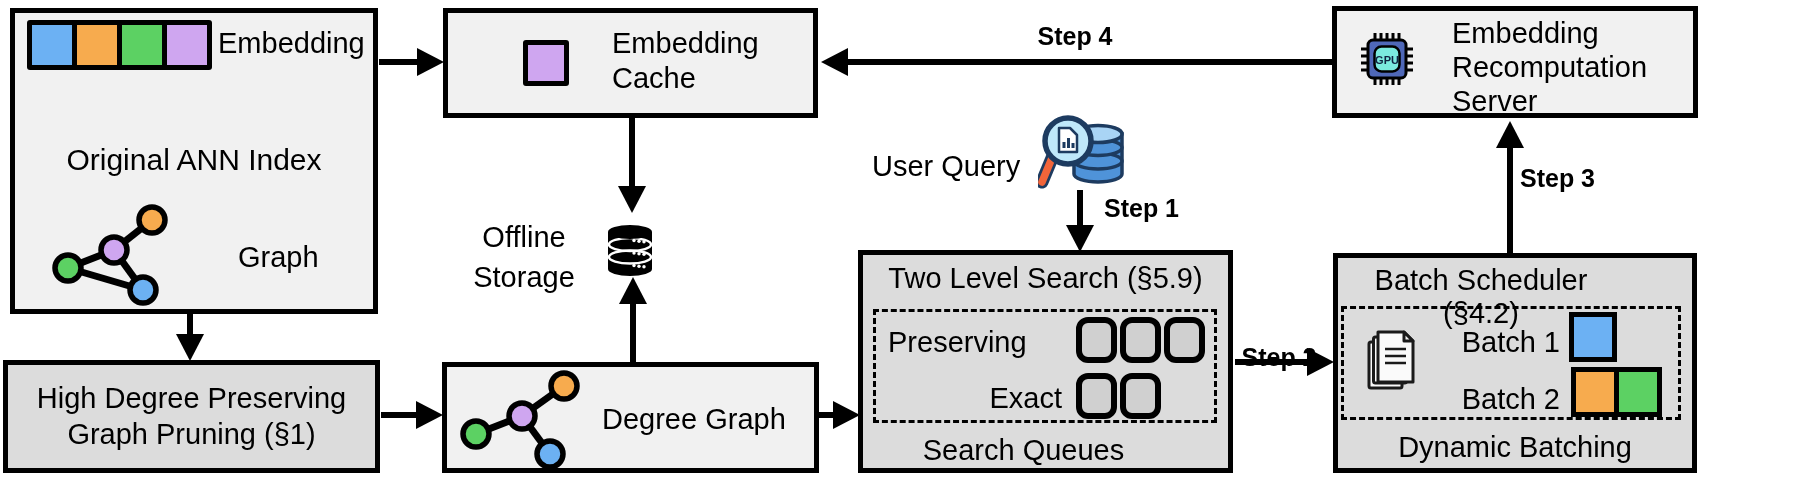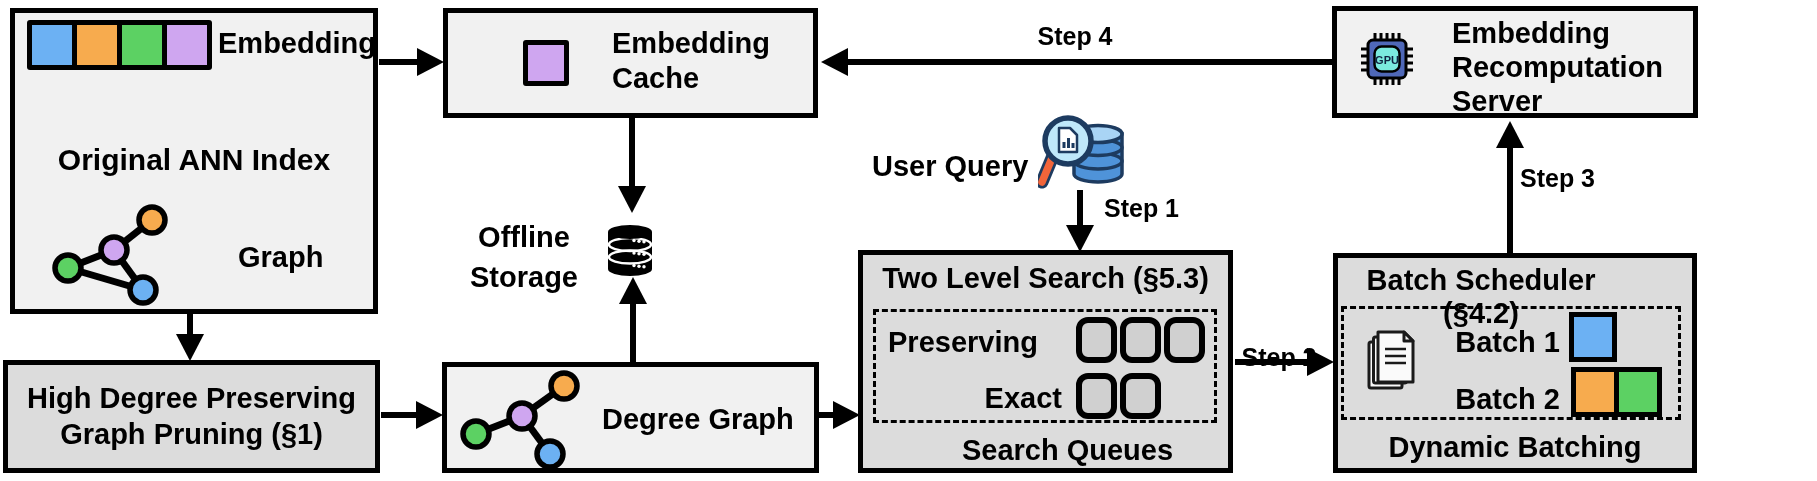--- a/index.html
+++ b/index.html
@@ -3,22 +3,22 @@
 <meta charset="utf-8">
 <style>
   html,body{margin:0;padding:0;}
   body{
     width:1817px;height:481px;position:relative;background:#ffffff;
     font-family:"Liberation Sans", sans-serif;color:#000;overflow:hidden;
   }
   .box{position:absolute;border:5px solid #000;box-sizing:border-box;}
   .light{background:#f1f1f1;}
   .dark{background:#dcdcdc;}
-  .lbl{position:absolute;font-size:29px;line-height:33px;white-space:pre-line;font-weight:bold;}
-  .bold{font-weight:bold;}
+  .lbl{position:absolute;font-size:29px;line-height:33px;white-space:pre-line;}
+  .bold{font-weight:normal;}
   .center{text-align:center;}
   .right{text-align:right;}
   .steplbl{position:absolute;font-size:25px;font-weight:bold;}
   .shaft{position:absolute;background:#000;}
   .ah{position:absolute;width:0;height:0;}
   .ah-right{border-top:14px solid transparent;border-bottom:14px solid transparent;border-left:27px solid #000;}
   .ah-left{border-top:14px solid transparent;border-bottom:14px solid transparent;border-right:27px solid #000;}
   .ah-down{border-left:14px solid transparent;border-right:14px solid transparent;border-top:27px solid #000;}
   .ah-up{border-left:14px solid transparent;border-right:14px solid transparent;border-bottom:27px solid #000;}
   .strip{position:absolute;display:flex;background:#000;padding:5px;gap:5px;border-radius:3px;}
@@ -104,34 +104,34 @@
   <line x1="14" y1="46" x2="4" y2="70" stroke="#f2653a" stroke-width="7.5" stroke-linecap="round"></line>
   <circle cx="30" cy="29" r="23" fill="#bfe8fa" stroke="#1d3b60" stroke-width="5.5"></circle>
   <path d="M21,16 h11 l7,7 v17 h-18 z" fill="#ffffff" stroke="#1d3b60" stroke-width="2.5" stroke-linejoin="round"></path>
   <g fill="#1d3b60">
     <rect x="24.5" y="30" width="3" height="6"></rect>
     <rect x="29" y="26" width="3" height="10"></rect>
     <rect x="33.5" y="31" width="3" height="5"></rect>
   </g>
 </svg>
 
-<div class="lbl bold center" style="left:858px;top:262px;width:375px;">Two Level Search (§5.3)</div>
+<div class="lbl bold center" style="left:858px;top:262px;width:375px;">Two Level Search (§5.9)</div>
 <div class="dashed" style="left:873px;top:309px;width:344px;height:114px;"></div>
 <div class="lbl" style="left:888px;top:326px;">Preserving</div>
 <div class="qrow" style="left:1076px;top:317px;">
   <div class="qslot"></div>
   <div class="qslot"></div>
   <div class="qslot"></div>
 </div>
 <div class="lbl right" style="left:940px;top:382px;width:122px;">Exact</div>
 <div class="qrow" style="left:1076px;top:373px;">
   <div class="qslot"></div>
   <div class="qslot"></div>
 </div>
-<div class="lbl center" style="left:858px;top:434px;width:331px;padding-left:44px;">Search Queues</div>
+<div class="lbl center" style="left:858px;top:434px;width:331px;">Search Queues</div>
 
 <div class="lbl bold center" style="left:1333px;top:264px;width:296px;">Batch Scheduler (§4.2)</div>
 <div class="dashed" style="left:1341px;top:306px;width:340px;height:114px;"></div>
 <svg style="left:1366px;top:330px;" width="52" height="64" viewBox="0 0 52 64">
   <g fill="#fafafa" stroke="#1a1a1a" stroke-width="3" stroke-linejoin="round">
     <rect x="3" y="12" width="33" height="46" rx="2"></rect>
     <rect x="7.5" y="7" width="33" height="46" rx="2"></rect>
     <path d="M12,2 h26 l9,9 v41 h-35 z"></path>
     <path d="M38,2 l9,9 h-9 z" fill="#efefef"></path>
   </g>

